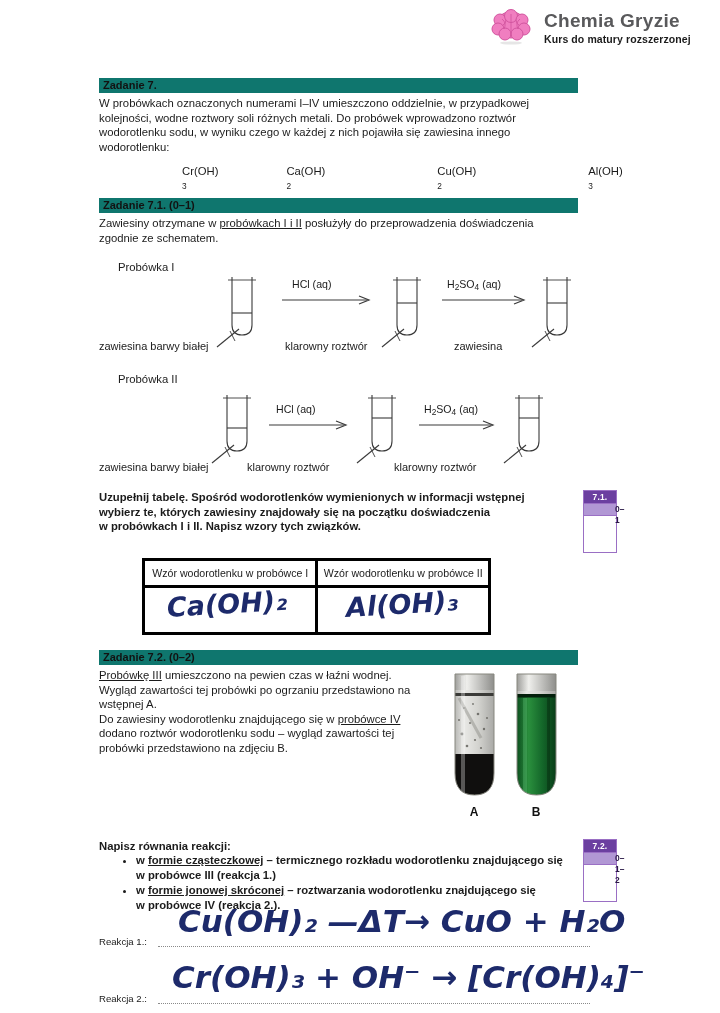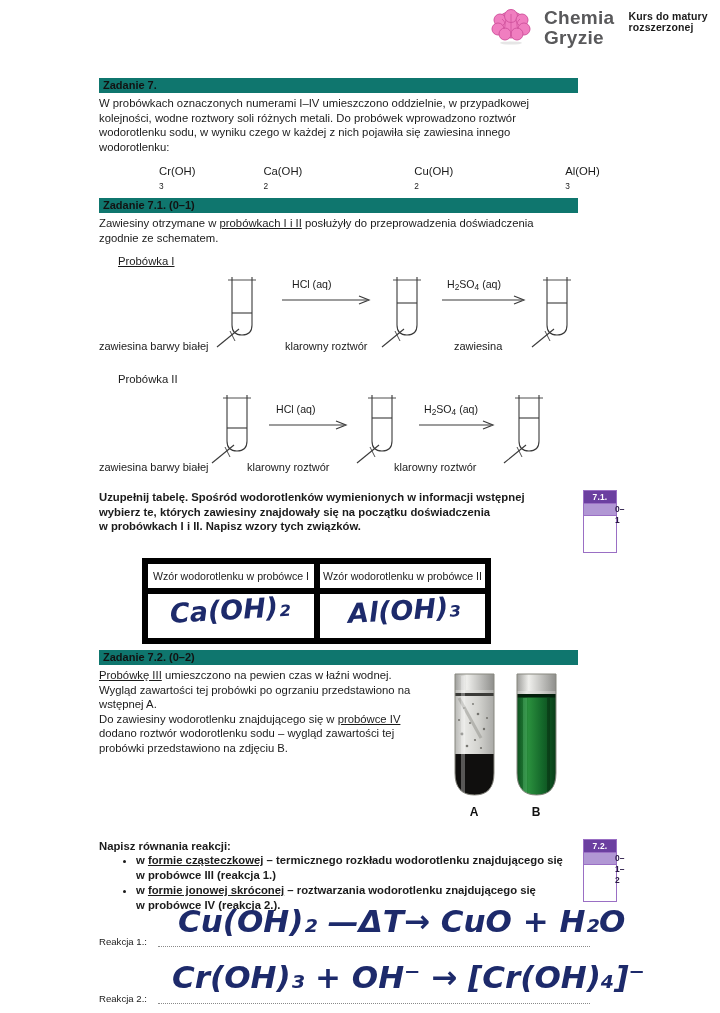--- a/index.html
+++ b/index.html
@@ -10,51 +10,51 @@
     color:#1b1b1b;
     position:relative;
     overflow:hidden;
     -webkit-font-smoothing:antialiased;
   }
   .page{position:absolute;inset:0;}
 
   
   .brand{position:absolute;left:488px;top:8px;display:flex;align-items:center;gap:10px;}
   .brand-logo{width:46px;height:40px;flex:none;}
-  .brand-txt{display:flex;flex-direction:row;line-height:1.05;}
+  .brand-txt{display:flex;flex-direction:column;line-height:1.05;}
   .brand-title{font-size:19px;font-weight:bold;color:#59595b;letter-spacing:.3px;}
   .brand-sub{font-size:10.5px;font-weight:bold;color:#1b1b1b;margin-top:3px;letter-spacing:.1px;}
 
   
   .band{position:absolute;left:99px;width:479px;height:15px;background:#0f766e;}
   .band span{font-size:11px;font-weight:bold;color:#121212;margin-left:4px;line-height:15px;display:block;}
 
   .para{position:absolute;font-size:11.3px;line-height:14.6px;color:#1b1b1b;}
   .para u{text-decoration:underline;}
   .bold{font-weight:bold;}
 
   
   .formulas{position:absolute;left:99px;top:165px;width:479px;display:flex;font-size:11.3px;}
   .formulas span{display:block;}
-  .f1{margin-left:60px;}
+  .f1{margin-left:83px;}
   .f2{margin-left:68px;}
   .f3{margin-left:112px;}
   .f4{margin-left:112px;}
   sub{font-size:8.3px;vertical-align:-2px;}
 
   
   .scheme{position:absolute;left:99px;width:479px;height:100px;}
   .tube-label{position:absolute;font-size:11.3px;}
   .svgwrap{position:absolute;left:0;top:0;}
   .reagent{position:absolute;font-size:10.6px;}
   .cap{position:absolute;font-size:11px;}
 
   
   .ansTable{position:absolute;left:142px;top:558px;width:349px;border:1px solid #3a3a3a;border-collapse:collapse;}
-  .ansTable td{border:6px solid #000000;}
+  .ansTable td{border:3px solid #000000;}
   .ansTable .th{height:22px;font-size:10.6px;text-align:center;vertical-align:middle;color:#1b1b1b;}
   .ansTable .cell{height:42px;position:relative;}
   .hand{font-family:"DejaVu Sans",sans-serif;color:#1d2a6b;font-style:italic;font-weight:600;
         transform:rotate(-3.5deg);transform-origin:left center;white-space:nowrap;}
 
   
   .score{position:absolute;width:32px;border:1.6px solid #9a6fc4;background:#ec4899;}
   .score .no{background:#6b3fa0;color:#ffffff;font-size:8.4px;font-weight:bold;text-align:center;height:12px;line-height:12px;letter-spacing:.2px;}
   .score .rg{background:#b197d4;color:#2b1a47;font-size:8.4px;font-weight:bold;text-align:center;height:11px;line-height:11px;letter-spacing:.2px;border-top:1px solid #9a6fc4;padding-left:31px;}
   .score .blank{background:#ffffff;height:36px;border-top:1.6px solid #9a6fc4;}
@@ -121,21 +121,21 @@
 
   <div class="band" style="top:198px;">
     <span>Zadanie 7.1. (0–1)</span>
   </div>
   <div class="para" style="left:99px;top:216px;width:480px;">
     <div><span>Zawiesiny otrzymane w </span><u>probówkach I i II</u><span> posłużyły do przeprowadzenia doświadczenia</span></div>
     <div>zgodnie ze schematem.</div>
   </div>
 
   <div class="scheme" style="top:255px;">
-    <div class="tube-label" style="left:19px;top:0px;text-decoration:underline;">Probówka I</div>
+    <div class="tube-label" style="left:19px;top:6px;">Probówka I</div>
     <svg class="svgwrap" width="479" height="100">
       <g fill="none" stroke="#3a3a3a" stroke-width="1.1">
 
         <path d="M133 22 L133 70 q0 10 10 10 q10 0 10 -10 L153 22"></path>
         <path d="M129 25 L157 25" stroke-width="0.9"></path>
         <path d="M133 58 L153 58"></path>
         <path d="M118 92 L140 74"></path>
           <path d="M131 76 L136 86" stroke-width="0.9"></path>
 
         <path d="M183 45 L268 45"></path>

